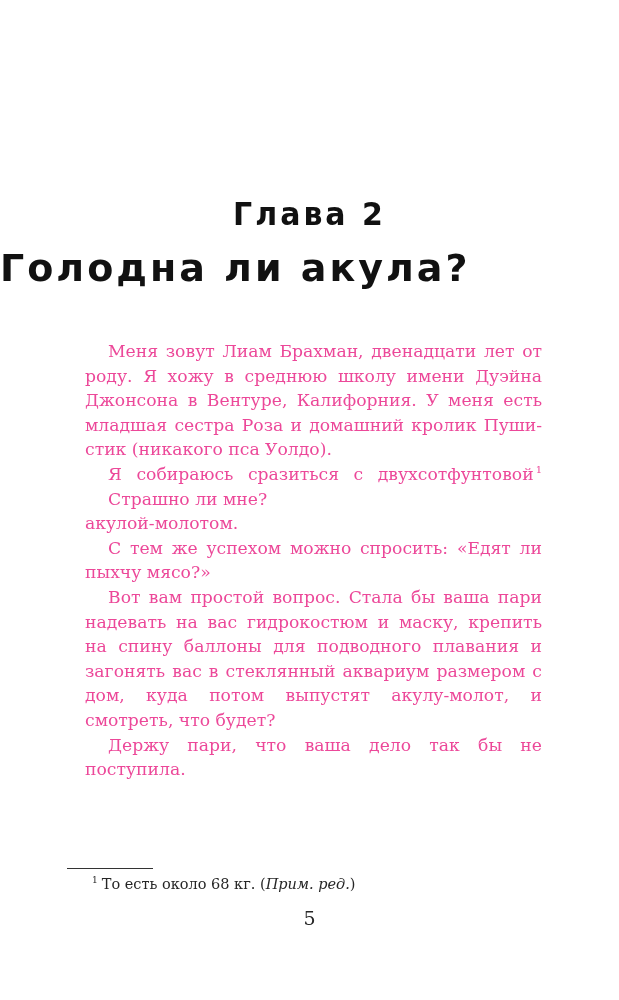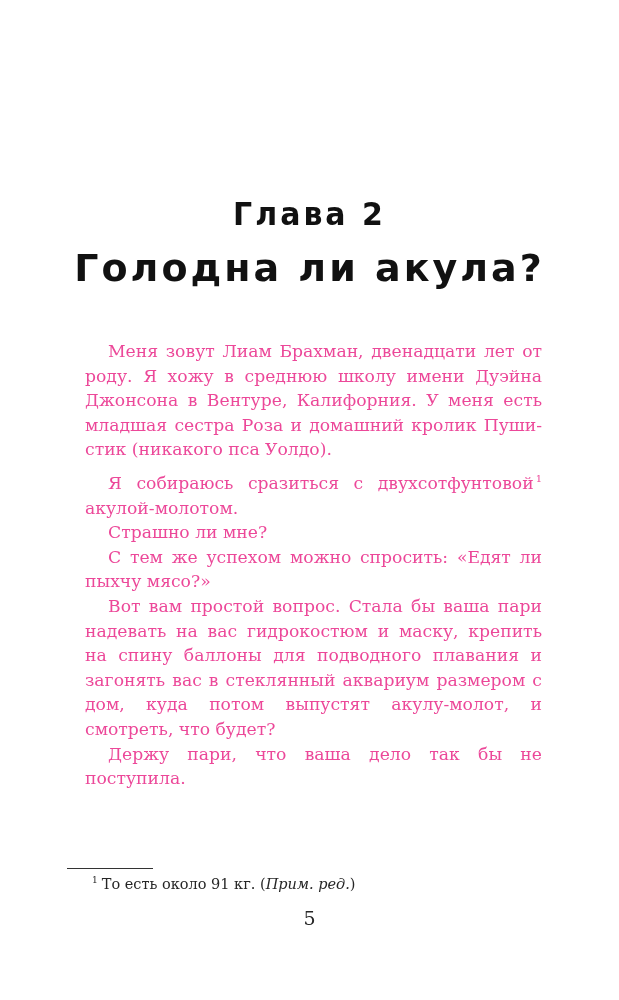--- a/index.html
+++ b/index.html
@@ -25,21 +25,21 @@
       font-size: 30px;
       letter-spacing: 3px;
       color: #111111;
       transform: scaleY(1.05);
     }
     .chapter-title {
       position: absolute;
       top: 246px;
       left: 0;
       width: 619px;
-      text-align: center;
+      text-align: left;
       font-family: "DejaVu Sans", sans-serif;
       font-weight: bold;
       font-size: 38px;
       letter-spacing: 3px;
       color: #111111;
     }
     .body-text {
       position: absolute;
       top: 339px;
       left: 85px;
@@ -101,24 +101,24 @@
     }
   </style>
 </head>
 <body>
 
 <div class="chapter-label">Глава 2</div>
 <div class="chapter-title">Голодна ли акула?</div>
 
 <div class="body-text">
   <p>Меня зовут Лиам Брахман, двенадцати лет от роду. Я хожу в среднюю школу имени Дуэйна Джонсона в Вентуре, Калифорния. У меня есть младшая сестра Роза и домашний кролик Пуши­стик (никакого пса Уолдо).</p>
-  <p style="text-align: justify; text-align-last: justify; margin-top: 9px;"><span>Я собираюсь сразиться с двухсотфунтовой</span><sup class="fnref">1</sup></p>
+  <p style="text-align: justify; text-align-last: justify;"><span>Я собираюсь сразиться с двухсотфунтовой</span><sup class="fnref">1</sup></p>
+  <p>Страшно ли мне?</p>
   <p style="text-indent: 0;">акулой-молотом.</p>
-  <p>Страшно ли мне?</p>
   <p>С тем же успехом можно спросить: «Едят ли пыхчу мясо?»</p>
   <p>Вот вам простой вопрос. Стала бы ваша пари на­девать на вас гидрокостюм и маску, крепить на спи­ну баллоны для подводного плавания и загонять вас в стеклянный аквариум размером с дом, куда потом выпустят акулу-молот, и смотреть, что будет?</p>
   <p>Держу пари, что ваша дело так бы не поступила.</p>
 </div>
 
 <div class="footnote-rule"></div>
-<div class="footnote"><sup>1</sup><span>То есть около 91 кг. (</span><em>Прим. ред.</em><span>)</span></div>
+<div class="footnote"><sup>1</sup><span>То есть около 68 кг. (</span><em>Прим. ред.</em><span>)</span></div>
 
 <div class="page-number">5</div>
 
 </body></html>

